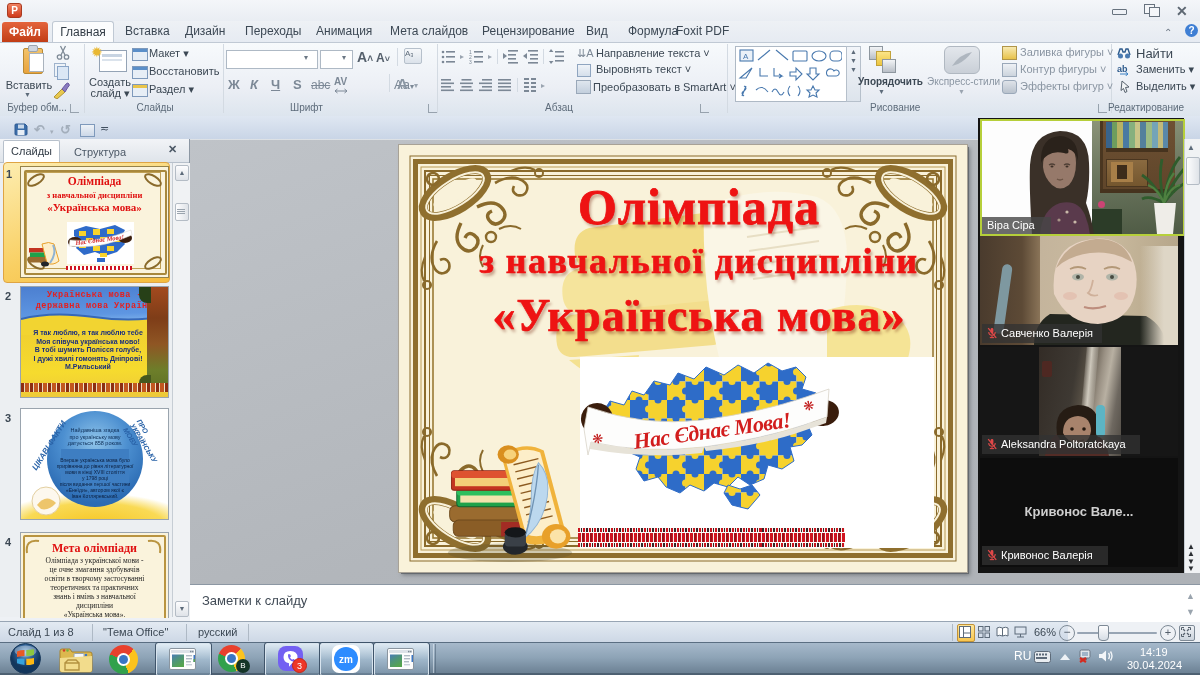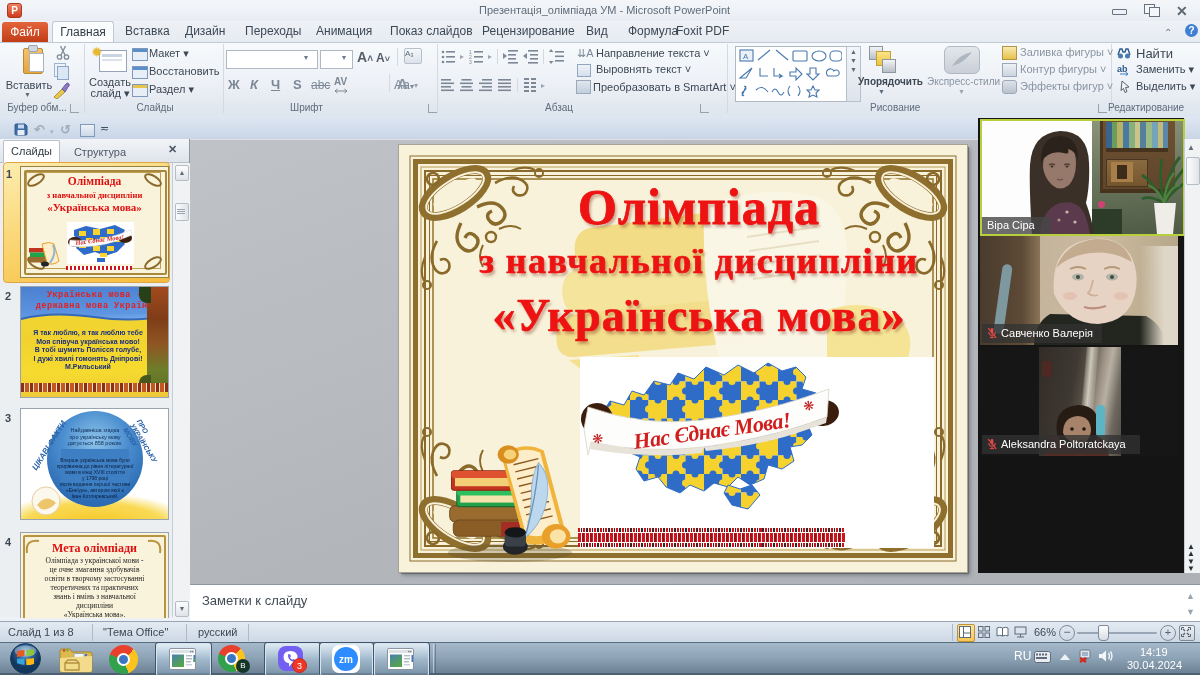--- a/index.html
+++ b/index.html
@@ -7,36 +7,35 @@
     font-family:"Liberation Sans",sans-serif;background:#eef1f5;}
   .abs{position:absolute;}
   .lbl{color:#5d6b7a;font-size:10px;}
 </style>
 </head>
 <body>
 <div id="root">
 
   <div class="abs" style="left:0;top:0;width:1200px;height:21px;background:linear-gradient(#f4f6f9,#e9edf3);"></div>
   <div class="abs" style="left:7px;top:3px;width:13px;height:13px;border-radius:3px;background:linear-gradient(#f08262,#cf3b1c);border:1px solid #a93a20;color:#fff;font-size:10px;font-weight:bold;text-align:center;line-height:13px;">P</div>
-  <div class="abs" style="left:479px;top:4px;width:400px;height:14px;color:#5f6c7a;font-size:11px;">Презентація_олімпіада УМ - Microsoft PowerPoint</div>
 
   <div class="abs" style="left:1112px;top:9px;width:13px;height:4px;border:1.5px solid #67727e;border-radius:1px;"></div>
   <div class="abs" style="left:1144px;top:4px;width:9px;height:8px;border:1.5px solid #67727e;background:#f4f6f9;"></div>
   <div class="abs" style="left:1149px;top:7px;width:9px;height:8px;border:1.5px solid #67727e;background:#f4f6f9;"></div>
   <div class="abs" style="left:1176px;top:3px;color:#5d6772;font-size:14px;font-weight:bold;">✕</div>
 
   <div class="abs" style="left:0;top:21px;width:1200px;height:21px;background:linear-gradient(#eef1f5,#e6ebf2);"></div>
-  <div class="abs" style="left:2px;top:22px;width:46px;height:20px;background:linear-gradient(#e4643c,#c13d15);border-radius:3px 3px 0 0;color:#fff;font-size:12px;text-align:center;line-height:20px;">Файл</div>
+  <div class="abs" style="left:2px;top:22px;width:46px;height:20px;background:linear-gradient(#e4643c,#c13d15);border-radius:3px 3px 0 0;color:#fff;font-size:12px;text-align:center;line-height:20px;font-weight:bold;">Файл</div>
   <div class="abs" style="left:52px;top:21px;width:60px;height:21px;background:#fbfcfd;border:1px solid #c0c9d4;border-bottom:none;border-radius:3px 3px 0 0;color:#323c46;font-size:12px;text-align:center;line-height:20px;">Главная</div>
   <div class="abs" style="left:0;top:22px;width:1200px;height:20px;color:#3c4854;font-size:12px;line-height:19px;">
     <span class="abs" style="left:125px;">Вставка</span>
       <span class="abs" style="left:185px;">Дизайн</span>
       <span class="abs" style="left:245px;">Переходы</span>
       <span class="abs" style="left:316px;">Анимация</span>
-      <span class="abs" style="left:390px;">Показ слайдов</span>
+      <span class="abs" style="left:390px;">Мета слайдов</span>
       <span class="abs" style="left:482px;">Рецензирование</span>
       <span class="abs" style="left:586px;">Вид</span>
       <span class="abs" style="left:628px;">Формула</span>
       <span class="abs" style="left:676px;">Foxit PDF</span>
   </div>
   <div class="abs" style="left:1164px;top:27px;color:#6b7684;font-size:10px;">⌃</div>
   <div class="abs" style="left:1185px;top:24px;width:13px;height:13px;border-radius:50%;background:#3f7fd4;color:#fff;font-size:10px;font-weight:bold;text-align:center;line-height:13px;">?</div>
 
   <div class="abs" style="left:0;top:42px;width:1200px;height:73px;background:linear-gradient(#f7fafc,#eceff5 60%,#dde5ee);border-top:1px solid #c0c9d4;border-bottom:1px solid #b7c0cb;"></div>
 
@@ -501,21 +500,21 @@
       <ellipse cx="86" cy="98" rx="12" ry="5" fill="#14171a"></ellipse>
     </svg>
   </div>
 
   <div class="abs" style="left:190px;top:584px;width:1010px;height:37px;background:#fff;border-top:1px solid #8c97a3;">
     <div style="padding:8px 0 0 12px;color:#404a55;font-size:13px;">Заметки к слайду</div>
     <div class="abs" style="left:996px;top:6px;color:#9aa4ae;font-size:9px;">▲</div>
     <div class="abs" style="left:996px;top:22px;color:#9aa4ae;font-size:9px;">▼</div>
   </div>
 
-  <div class="abs" style="left:0;top:621px;width:1200px;height:21px;background:linear-gradient(#e3eaf2,#ccd7e5);border-top:1px solid #98a5b4;color:#3c4854;font-size:11px;">
+  <div class="abs" style="left:0;top:621px;width:1068px;height:21px;background:linear-gradient(#e3eaf2,#ccd7e5);border-top:1px solid #98a5b4;color:#3c4854;font-size:11px;">
     <div class="abs" style="left:8px;top:4px;">Слайд 1 из 8</div>
     <div class="abs" style="left:92px;top:2px;width:1px;height:17px;background:#aeb9c5;"></div>
     <div class="abs" style="left:103px;top:4px;">"Тема Office"</div>
     <div class="abs" style="left:186px;top:2px;width:1px;height:17px;background:#aeb9c5;"></div>
     <div class="abs" style="left:198px;top:4px;">русский</div>
     <div class="abs" style="left:248px;top:2px;width:1px;height:17px;background:#aeb9c5;"></div>
     <div class="abs" style="left:952px;top:2px;width:1px;height:17px;background:#aeb9c5;"></div>
 
     <div class="abs" style="left:957px;top:2px;width:16px;height:16px;background:linear-gradient(#fde69a,#f8c64f);border:1px solid #c29237;border-radius:2px;"></div>
     <svg class="abs" style="left:959px;top:4px;" width="12" height="12" viewBox="0 0 12 12">
@@ -773,20 +772,31 @@
       <div class="abs" style="left:2px;top:88px;width:158px;height:19px;background:rgba(50,50,50,0.78);color:#fff;font-size:11px;line-height:19px;">
         <svg width="12" height="12" style="vertical-align:-2px;margin:0 3px 0 4px;" viewBox="0 0 12 12">
             <rect x="4.6" y="1" width="2.8" height="5.5" rx="1.4" fill="#e04848"></rect>
             <path d="M2.8 5 a3.2 3.2 0 0 0 6.4 0" fill="none" stroke="#e04848" stroke-width="1.1"></path>
             <line x1="6" y1="8.6" x2="6" y2="10.2" stroke="#e04848" stroke-width="1.1"></line>
             <line x1="3.8" y1="10.6" x2="8.2" y2="10.6" stroke="#e04848" stroke-width="1.1"></line>
             <line x1="2.2" y1="1.2" x2="10.2" y2="10.8" stroke="#e04848" stroke-width="1.3"></line>
           </svg>Aleksandra Poltoratckaya</div>
     </div>
 
+    <div class="abs" style="left:2px;top:340px;width:198px;height:109px;background:#0d0d0d;overflow:hidden;">
+      <div class="abs" style="left:0;top:46px;width:198px;text-align:center;color:#cfcfcf;font-size:13px;font-weight:bold;">Кривонос Вале...</div>
+      <div class="abs" style="left:2px;top:88px;width:126px;height:19px;background:rgba(50,50,50,0.78);color:#fff;font-size:11px;line-height:19px;">
+        <svg width="12" height="12" style="vertical-align:-2px;margin:0 3px 0 4px;" viewBox="0 0 12 12">
+            <rect x="4.6" y="1" width="2.8" height="5.5" rx="1.4" fill="#e04848"></rect>
+            <path d="M2.8 5 a3.2 3.2 0 0 0 6.4 0" fill="none" stroke="#e04848" stroke-width="1.1"></path>
+            <line x1="6" y1="8.6" x2="6" y2="10.2" stroke="#e04848" stroke-width="1.1"></line>
+            <line x1="3.8" y1="10.6" x2="8.2" y2="10.6" stroke="#e04848" stroke-width="1.1"></line>
+            <line x1="2.2" y1="1.2" x2="10.2" y2="10.8" stroke="#e04848" stroke-width="1.3"></line>
+          </svg>Кривонос Валерія</div>
+    </div>
   </div>
 
   <div class="abs" style="left:1184px;top:139px;width:16px;height:434px;background:#f0f2f4;border-left:1px solid #c6cdd4;">
     <div class="abs" style="left:2px;top:4px;color:#5d6b7a;font-size:8px;">▲</div>
     <div class="abs" style="left:1px;top:18px;width:12px;height:26px;background:linear-gradient(90deg,#fdfdfe,#dfe3e8);border:1px solid #b4bcc5;border-radius:2px;"></div>
     <div class="abs" style="left:2px;top:404px;color:#2b2f33;font-size:8px;line-height:7px;">▲<br>▲</div>
     <div class="abs" style="left:2px;top:419px;color:#2b2f33;font-size:8px;line-height:7px;">▼<br>▼</div>
   </div>
 
 </div>

